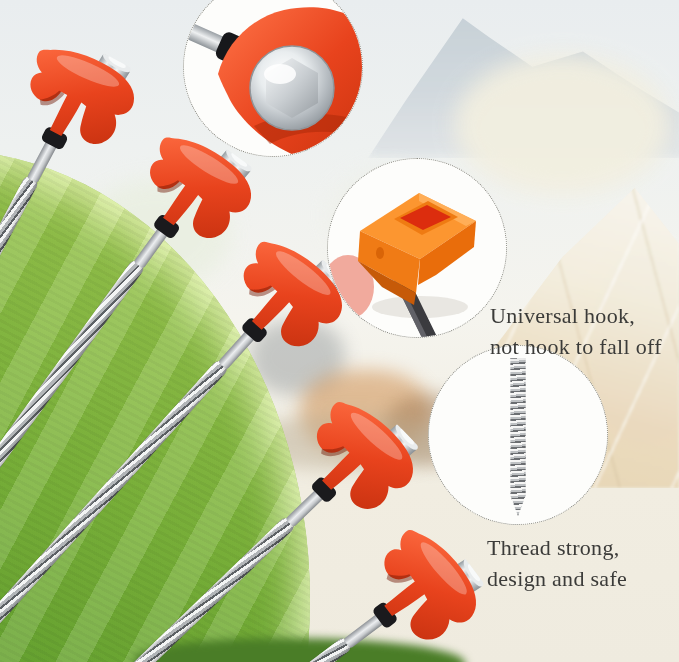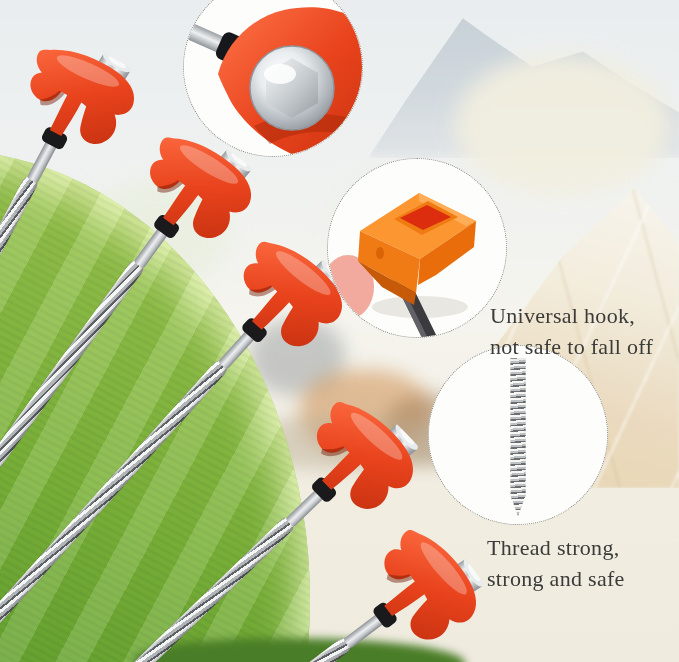--- a/index.html
+++ b/index.html
@@ -300,20 +300,20 @@
       </g>
     </svg>
   </div>
 
   <div class="callout callout-thread">
     <div class="screw"></div>
   </div>
 
   <div class="label label-hook">
     <div>Universal hook,</div>
-    <div>not safe to fall off</div>
+    <div>not hook to fall off</div>
   </div>
   <div class="label label-thread">
     <div>Thread strong,</div>
-    <div>strong and safe</div>
+    <div>design and safe</div>
   </div>
 
 </div>
 
 </body></html>

